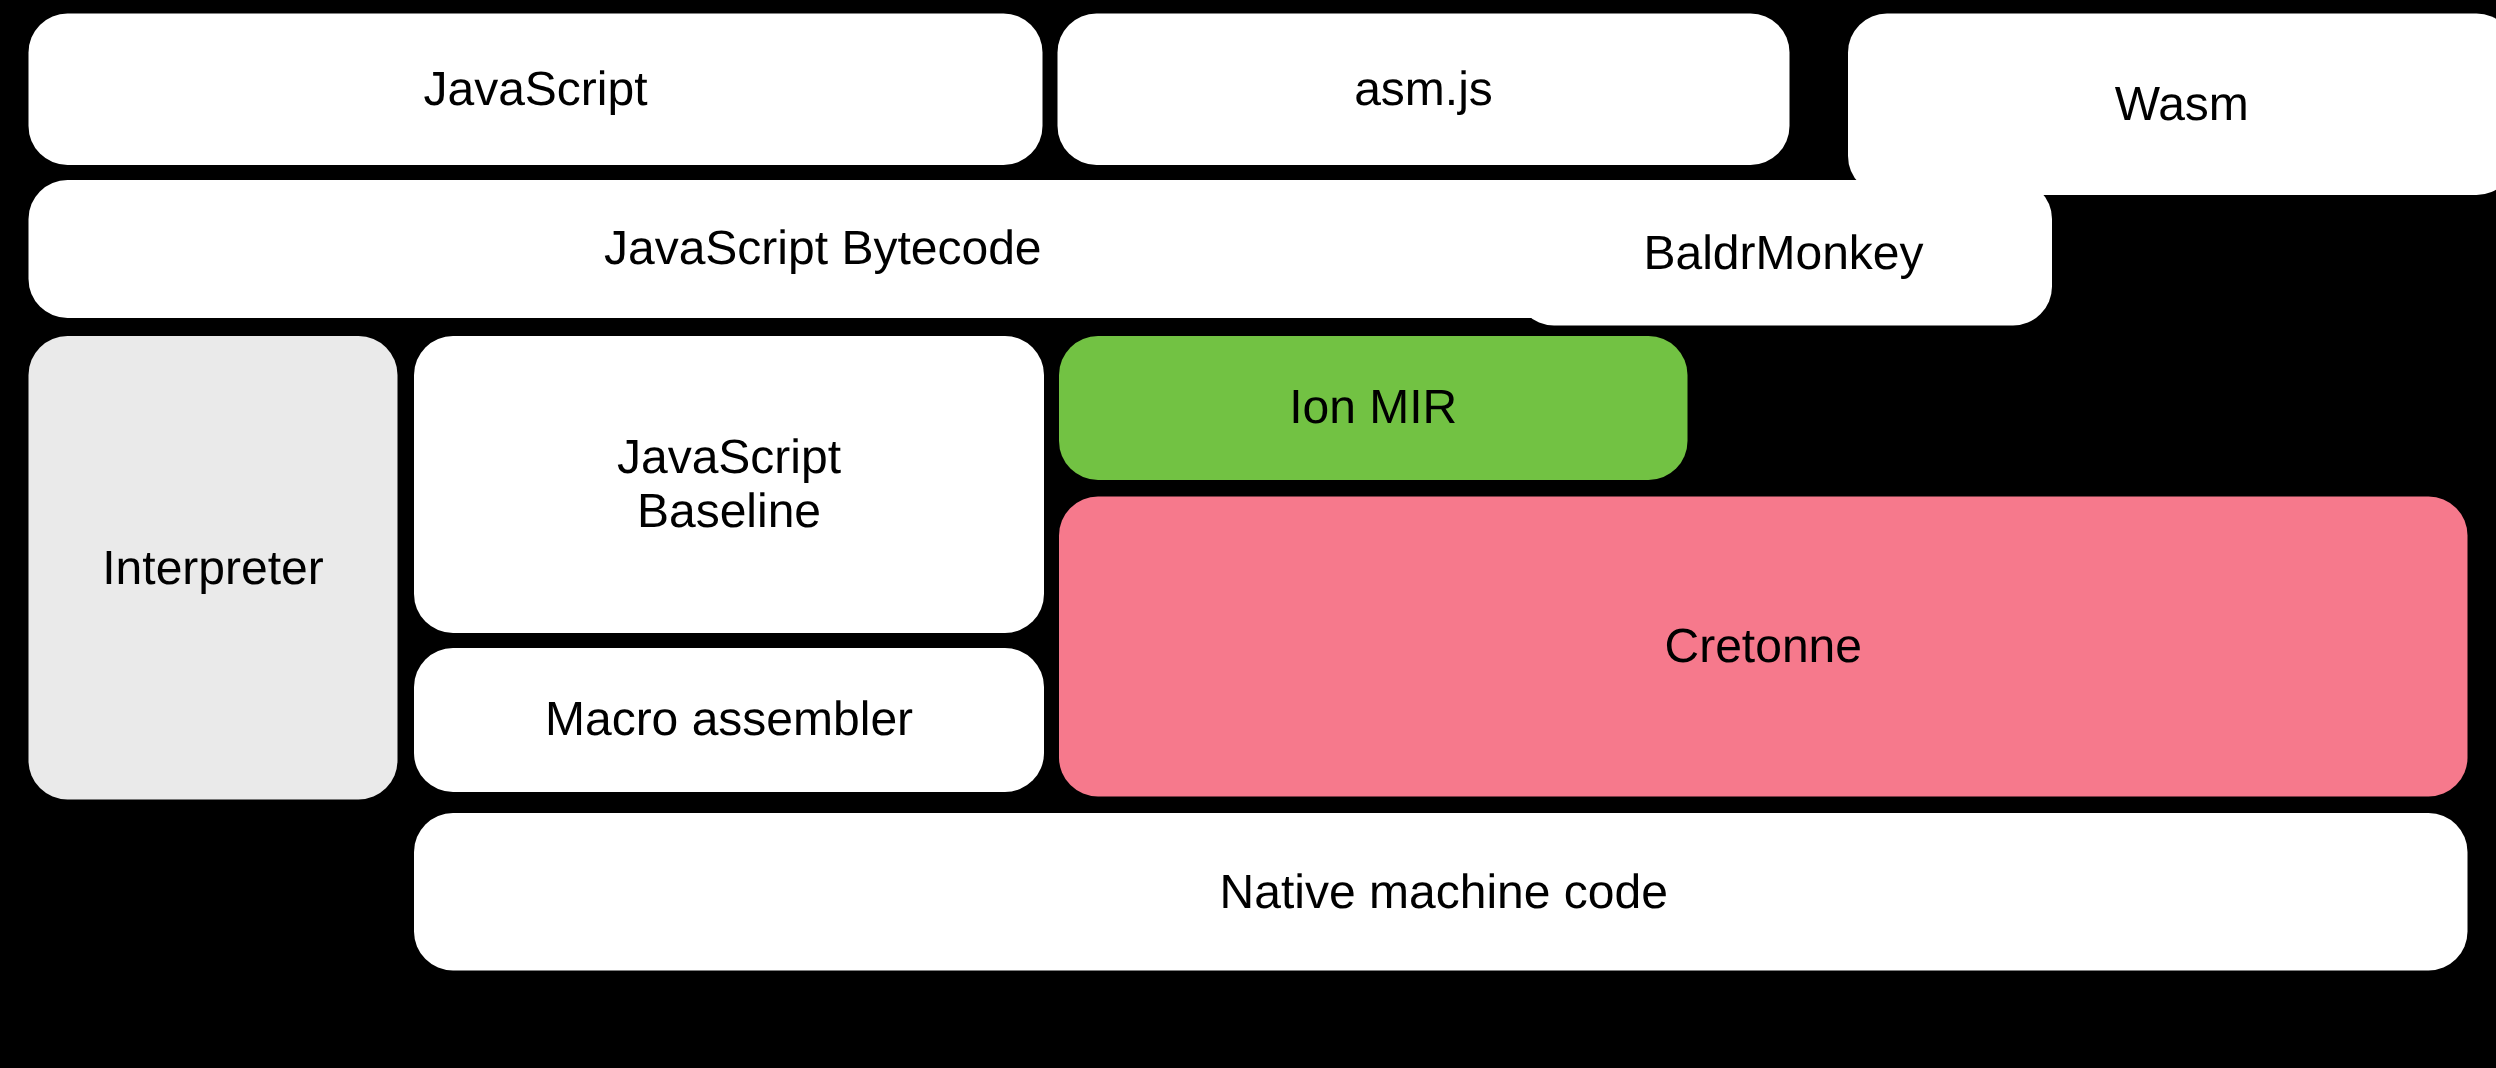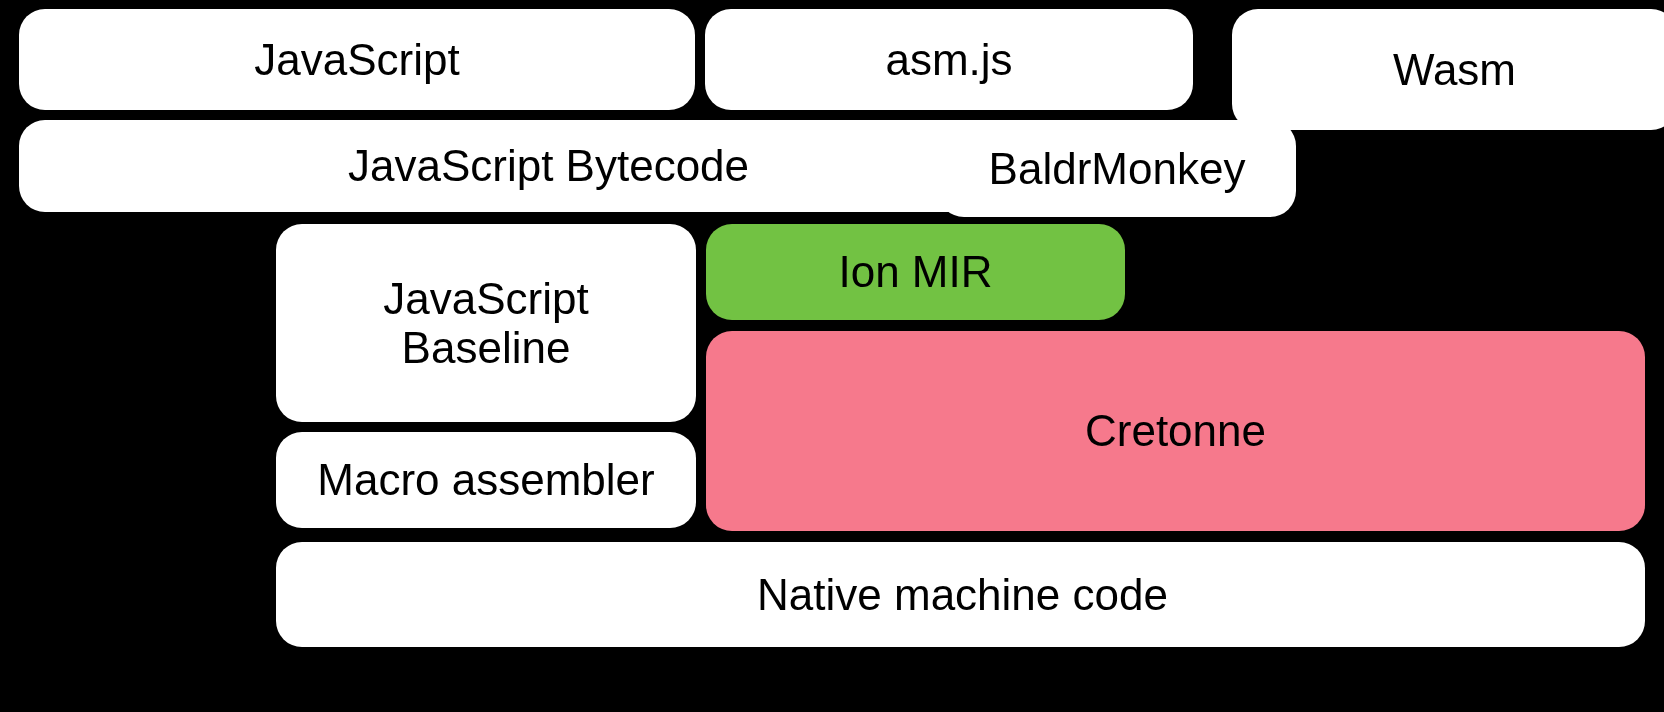--- a/index.html
+++ b/index.html
@@ -22,21 +22,21 @@
   .node {
     position: absolute;
     box-sizing: border-box;
     display: flex;
     align-items: center;
     justify-content: center;
     text-align: center;
     color: #000000;
     background: #ffffff;
     border-radius: 26px;
-    font-size: 44px;
+    font-size: 32px;
     line-height: 1.12;
     letter-spacing: 0px;
     font-weight: 400;
     white-space: pre-line;
     padding: 0 8px;
   }
   .node.gray   { background: #eaeaea; }
   .node.green  { background: #72c243; }
   .node.pink   { background: #f6798c; }
 </style>
@@ -46,22 +46,23 @@
 <div id="stack-diagram">
 
   <div class="node" style="left:19px; top:9px; width:676px; height:101px;">JavaScript</div>
 
   <div class="node" style="left:705px; top:9px; width:488px; height:101px;">asm.js</div>
 
   <div class="node" style="left:1200px; top:9px; width:445px; height:121px;margin-left:32px;">Wasm</div>
 
   <div class="node" style="left:19px; top:120px; width:1059px; height:92px;">JavaScript Bytecode</div>
 
-  <div class="node" style="left:938px; top:120px; width:358px; height:97px;">BaldrMonkey</div>
+  <div class="node" style="left:1010px; top:120px; width:358px; height:97px;">BaldrMonkey</div>
 
+  <div class="node gray" style="left:19px; top:224px; width:246px; height:309px;">Interpreter</div>
 
   <div class="node" style="left:276px; top:224px; width:420px; height:198px;">JavaScript
 Baseline</div>
 
   <div class="node" style="left:276px; top:432px; width:420px; height:96px;text-align:right;">Macro assembler</div>
 
   <div class="node green" style="left:706px; top:224px; width:419px; height:96px;text-align:center;">Ion MIR</div>
 
   <div class="node pink" style="left:706px; top:331px; width:939px; height:200px;">Cretonne</div>
 

